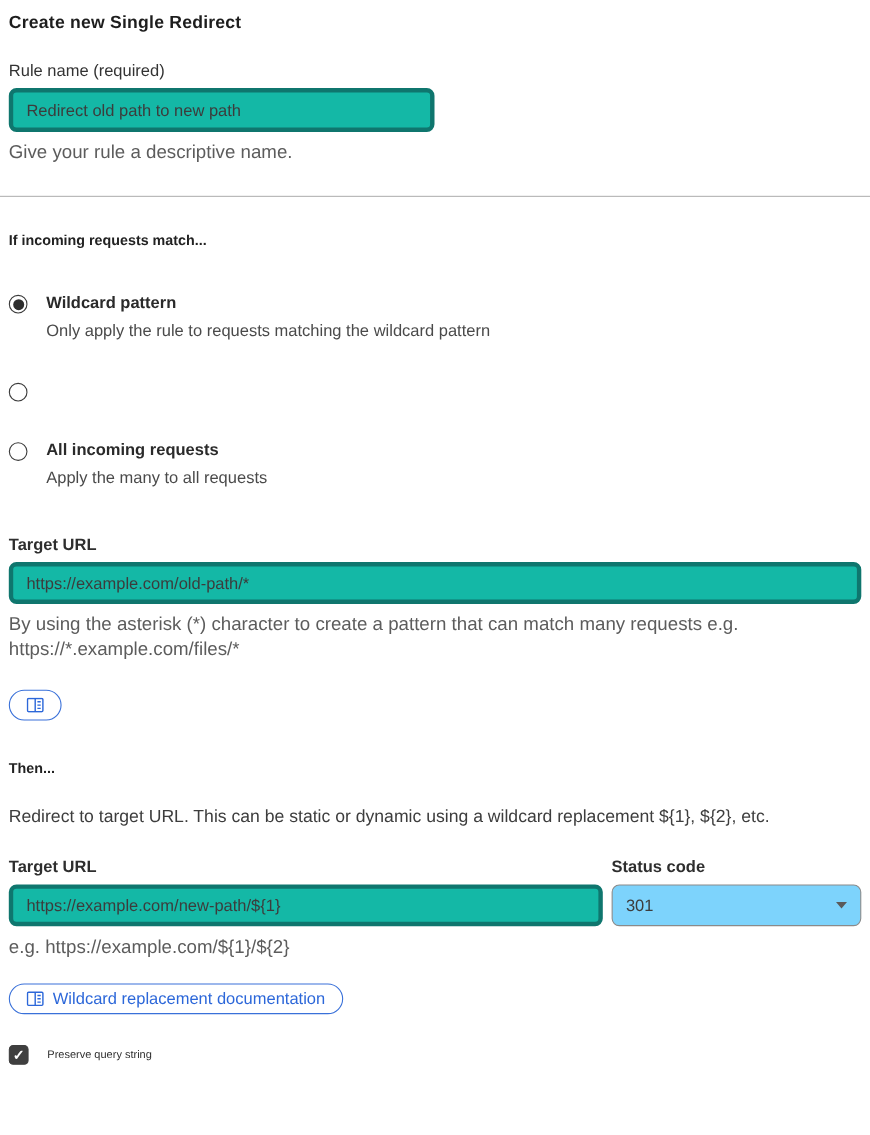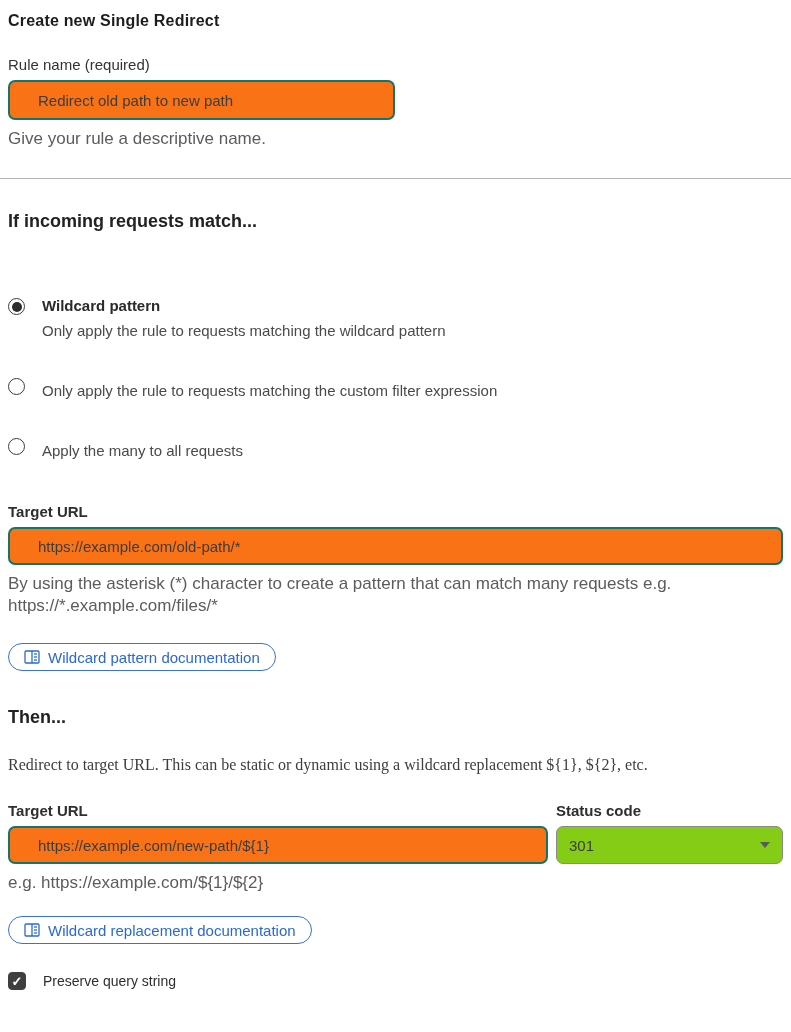--- a/index.html
+++ b/index.html
@@ -12,34 +12,34 @@
     padding: 8px 8px 0 8px;
     overflow: hidden;
   }
   h1.page-title {
     font-size: 16px; font-weight: 700; color: #1d1d1d;
     margin: 4px 0 26px 0; letter-spacing: 0.2px;
   }
   .field-label { font-size: 15px; color: #333; margin-bottom: 7px; }
   .field-label.semibold { font-weight: 700; color: #2e2e2e; }
   .text-input {
-    height: 40px; border: 2px solid #0f766e; border-radius: 7px;
+    height: 40px; border: 4px solid #0f766e; border-radius: 7px;
     font-family: "Liberation Sans", sans-serif;
-    font-size: 15px; color: #3c3c3c; padding: 0 28px; background: #f97316;
+    font-size: 15px; color: #3c3c3c; padding: 0 12px; background: #14b8a6;
     outline: none; width: 100%;
   }
   .rule-name-input { width: 387px; }
   .helper { font-size: 17px; color: #5c5c5c; margin-top: 8px; line-height: 22px; }
   .divider {
     border: none; border-top: 1px solid #b3b3b3;
     margin: 28px -8px 0 -8px;
   }
-  h2.section-heading { font-size: 18px; font-weight: 700; color: #222; margin: 32px 0 0 0; }
+  h2.section-heading { font-size: 13px; font-weight: 700; color: #222; margin: 32px 0 0 0; }
 
-  .radio-group { margin-top: 64px; }
+  .radio-group { margin-top: 40px; }
   .radio-item { display: flex; align-items: flex-start; gap: 17px; margin-bottom: 35px; cursor: pointer; }
   .radio-dot {
     width: 17px; height: 17px; border-radius: 50%;
     border: 1.5px solid #3b3b3b; flex: 0 0 auto; margin-top: 2px;
     position: relative; background: #fff;
   }
   .radio-dot.on::after {
     content: ""; position: absolute; inset: 2.5px;
     border-radius: 50%; background: #2d2d2d;
   }
@@ -51,49 +51,49 @@
     margin-top: 26px;
     display: inline-flex; align-items: center; gap: 8px;
     height: 28px; padding: 0 15px;
     border: 1.6px solid #3a71d9; border-radius: 14px;
     background: #fff; color: #2c67d9; font-size: 15px;
     font-family: "Liberation Sans", sans-serif;
     cursor: pointer;
   }
   .doc-button svg { display: block; }
 
-  .then-desc { font-size: 16px; color: #3d3d3d; margin-top: 26px; line-height: 22px; font-family: Liberation Serif, serif; }
+  .then-desc { font-size: 16px; color: #3d3d3d; margin-top: 26px; line-height: 22px; }
 
   .fields-row { display: flex; gap: 8px; margin-top: 26px; align-items: flex-start; }
   .col-target { flex: 1 1 auto; }
   .col-status { flex: 0 0 227px; }
   .select-box {
     height: 38px; border: 1px solid #8a8a8a; border-radius: 7px;
     display: flex; align-items: center; justify-content: space-between;
-    padding: 0 12px; font-size: 15px; color: #3c3c3c; background: #84cc16;
+    padding: 0 12px; font-size: 15px; color: #3c3c3c; background: #7dd3fc;
     cursor: pointer;
   }
   .caret-down {
     width: 0; height: 0;
     border-left: 5px solid transparent; border-right: 5px solid transparent;
     border-top: 6px solid #5a5a5a;
   }
   .url-input { height: 38px; }
 
   .checkbox-row { display: flex; align-items: center; gap: 17px; margin-top: 28px; cursor: pointer; }
   .checkbox {
     width: 18px; height: 18px; border-radius: 4px; background: #fff;
     border: 1.5px solid #3b3b3b; flex: 0 0 auto;
     display: flex; align-items: center; justify-content: center;
   }
   .checkbox.on { background: #3f3f3f; border-color: #3f3f3f; }
   .checkbox.on::after {
     content: "\2713"; color: #fff; font-size: 13px; font-weight: 700; line-height: 1;
   }
-  .checkbox-label { font-size: 14px; color: #2e2e2e; }
+  .checkbox-label { font-size: 10px; color: #2e2e2e; }
 </style>
 </head>
 <body>
 
 
 
 <h1 class="page-title">Create new Single Redirect</h1>
 
 <div class="field-label">Rule name (required)</div>
 <input class="text-input rule-name-input" type="text" value="Redirect old path to new path" style="">
@@ -107,26 +107,26 @@
   <div class="radio-item">
     <span class="radio-dot on"></span>
     <span class="radio-texts">
       <div class="radio-label">Wildcard pattern</div>
       <div class="radio-desc">Only apply the rule to requests matching the wildcard pattern</div>
     </span>
   </div>
   <div class="radio-item">
     <span class="radio-dot"></span>
     <span class="radio-texts">
-      <div class="radio-desc">Only apply the rule to requests matching the custom filter expression</div>
     </span>
   </div>
   <div class="radio-item">
     <span class="radio-dot"></span>
     <span class="radio-texts">
+      <div class="radio-label">All incoming requests</div>
       <div class="radio-desc">Apply the many to all requests</div>
     </span>
   </div>
 </div>
 
 <div class="request-block">
   <div class="field-label semibold">Target URL</div>
   <input class="text-input url-input" type="text" value="https://example.com/old-path/*" style="">
   <div class="helper">
     <div>By using the asterisk (*) character to create a pattern that can match many requests e.g.</div>
@@ -135,21 +135,20 @@
   <button class="doc-button">
     <span>
       <svg width="16" height="14" viewBox="0 0 16 14" fill="none" stroke="#2c67d9" stroke-width="1.3">
         <rect x="1" y="1" width="14" height="12" rx="1"></rect>
         <line x1="8" y1="1" x2="8" y2="13"></line>
         <line x1="10" y1="4" x2="13" y2="4"></line>
         <line x1="10" y1="7" x2="13" y2="7"></line>
         <line x1="10" y1="10" x2="13" y2="10"></line>
       </svg>
     </span>
-    <span>Wildcard pattern documentation</span>
   </button>
 </div>
 
 <h2 class="section-heading" style="margin-top:36px;">Then...</h2>
 
 <div class="then-desc">Redirect to target URL. This can be static or dynamic using a wildcard replacement ${1}, ${2}, etc.</div>
 
 <div class="fields-row">
   <div class="col-target">
     <div class="field-label semibold">Target URL</div>

